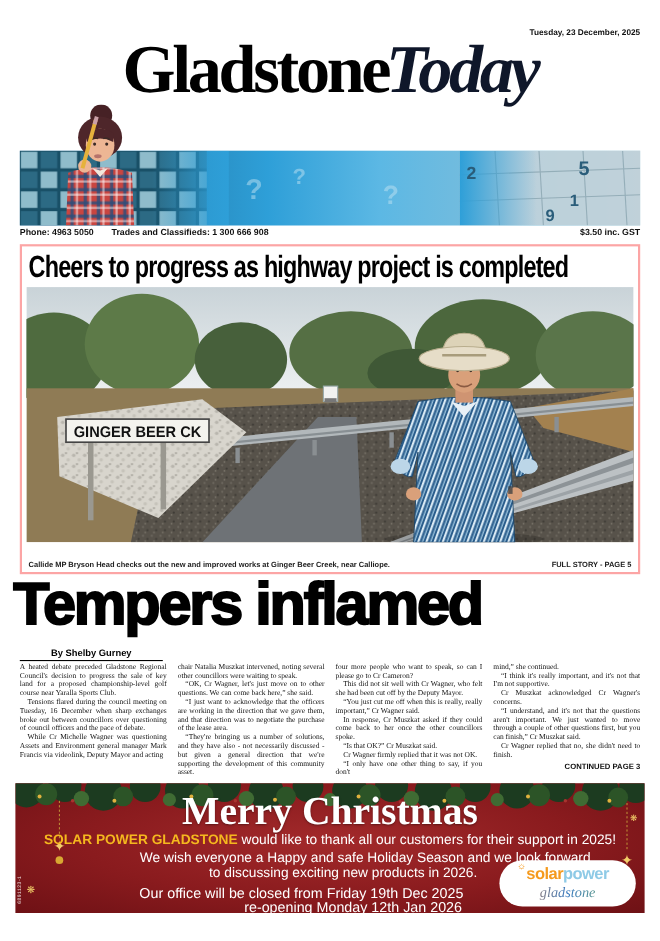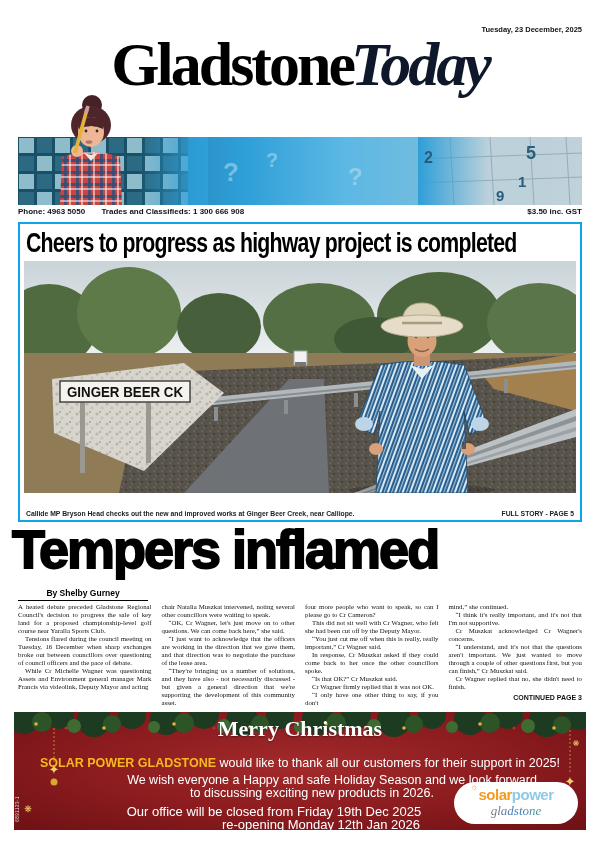--- a/index.html
+++ b/index.html
@@ -21,21 +21,21 @@
                font-size:25px;font-weight:bold;letter-spacing:-0.5px;white-space:nowrap;
                text-shadow:0 1px 3px rgba(0,40,80,.55);}
   .woman{position:absolute;left:48px;top:95px;width:86px;height:110px;z-index:3;}
 
   
   .phone-row{position:absolute;left:18px;top:207px;width:564px;font-size:8px;font-weight:bold;color:#111;}
   .phone-row .right{float:right;}
   .phone-row .gap{display:inline-block;width:14px;}
 
   
-  .story-box{position:absolute;left:18px;top:222px;width:560px;height:296px;border:2px solid #0ea5e9;background:#fff;}
+  .story-box{position:absolute;left:18px;top:222px;width:560px;height:296px;border:2px solid #fca5a5;background:#fff;}
   .story-head{margin:3px 6px 2px 6px;font-size:28px;font-weight:bold;letter-spacing:-1px;
               white-space:nowrap;transform:scaleX(0.76);transform-origin:left center;color:#000;}
   .story-photo{display:block;margin:2px auto 0 auto;}
   .caption-row{position:absolute;left:6px;right:6px;bottom:3px;font-size:6.8px;font-weight:bold;color:#222;}
   .caption-row .right{float:right;}
 
   
   .big-head{position:absolute;left:12px;top:522px;width:578px;font-size:54px;font-weight:bold;
             letter-spacing:-2px;color:#000;-webkit-text-stroke:1.8px #000;white-space:nowrap;line-height:1;}
   .byline{position:absolute;left:18px;top:588px;width:130px;font-size:8.5px;font-weight:bold;
@@ -44,21 +44,21 @@
   .col{flex:1;font-family:"Liberation Serif",serif;font-size:6.8px;line-height:1.18;color:#111;text-align:justify;}
   .col p{margin:0;text-indent:7px;}
   .col p.first{text-indent:0;}
   .continued{text-align:right;font-family:"Liberation Sans",sans-serif;font-weight:bold;font-size:7px;margin-top:3px;}
 
   
   .ad{position:absolute;left:14px;top:712px;width:572px;height:118px;
       background:radial-gradient(ellipse at 50% 45%,#a32a2b 0%,#8a1b1e 55%,#6e1115 100%);overflow:hidden;}
   .ad-garland{position:absolute;left:0;top:0;width:572px;height:118px;z-index:1;pointer-events:none;}
   .ad-title{position:absolute;left:0;top:4px;width:572px;text-align:center;z-index:2;
-            font-family:"Liberation Serif",serif;font-weight:bold;font-size:22px;color:#fff;
+            font-family:"Liberation Serif",serif;font-weight:bold;font-size:36px;color:#fff;
             text-shadow:0 1px 2px rgba(0,0,0,.4);}
   .ad-line{position:absolute;left:0;width:572px;text-align:center;color:#fff;z-index:2;font-size:12.5px;}
   .ad-line .sponsor{color:#f5b81e;font-weight:bold;}
   .ad-line4,.ad-line5{width:520px;font-size:13px;}
   .ad-logo{position:absolute;right:8px;bottom:6px;width:124px;height:42px;background:#fff;border-radius:21px;
            z-index:2;text-align:center;padding-top:5px;box-sizing:border-box;line-height:1.1;}
   .logo-word{font-size:15px;font-weight:bold;letter-spacing:-0.5px;}
   .logo-solar{color:#f59a1d;}
   .logo-power{color:#8ecae6;}
   .logo-glad{font-family:"Liberation Serif",serif;font-style:italic;font-size:13px;

